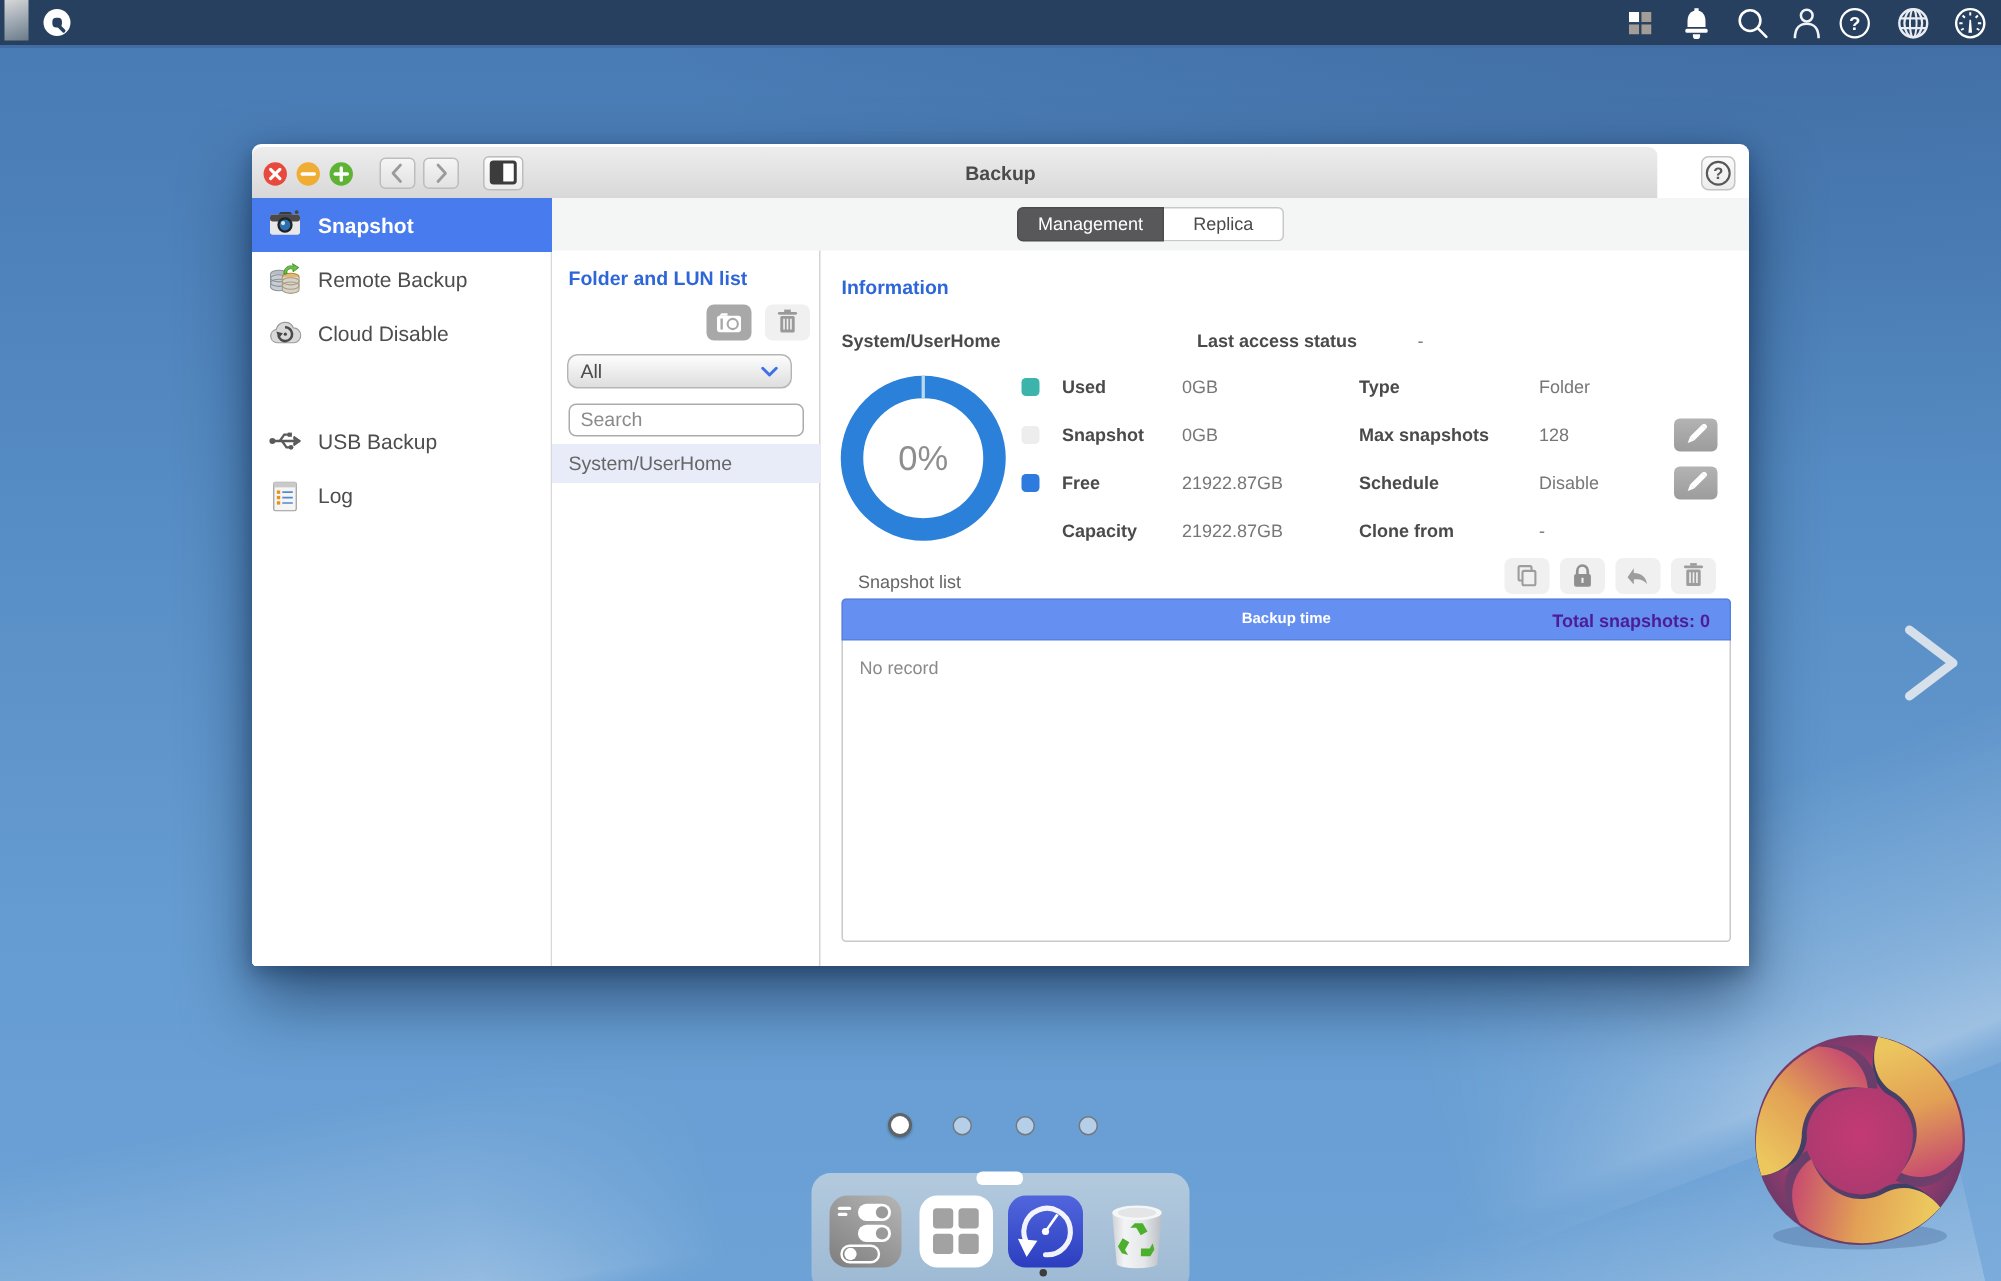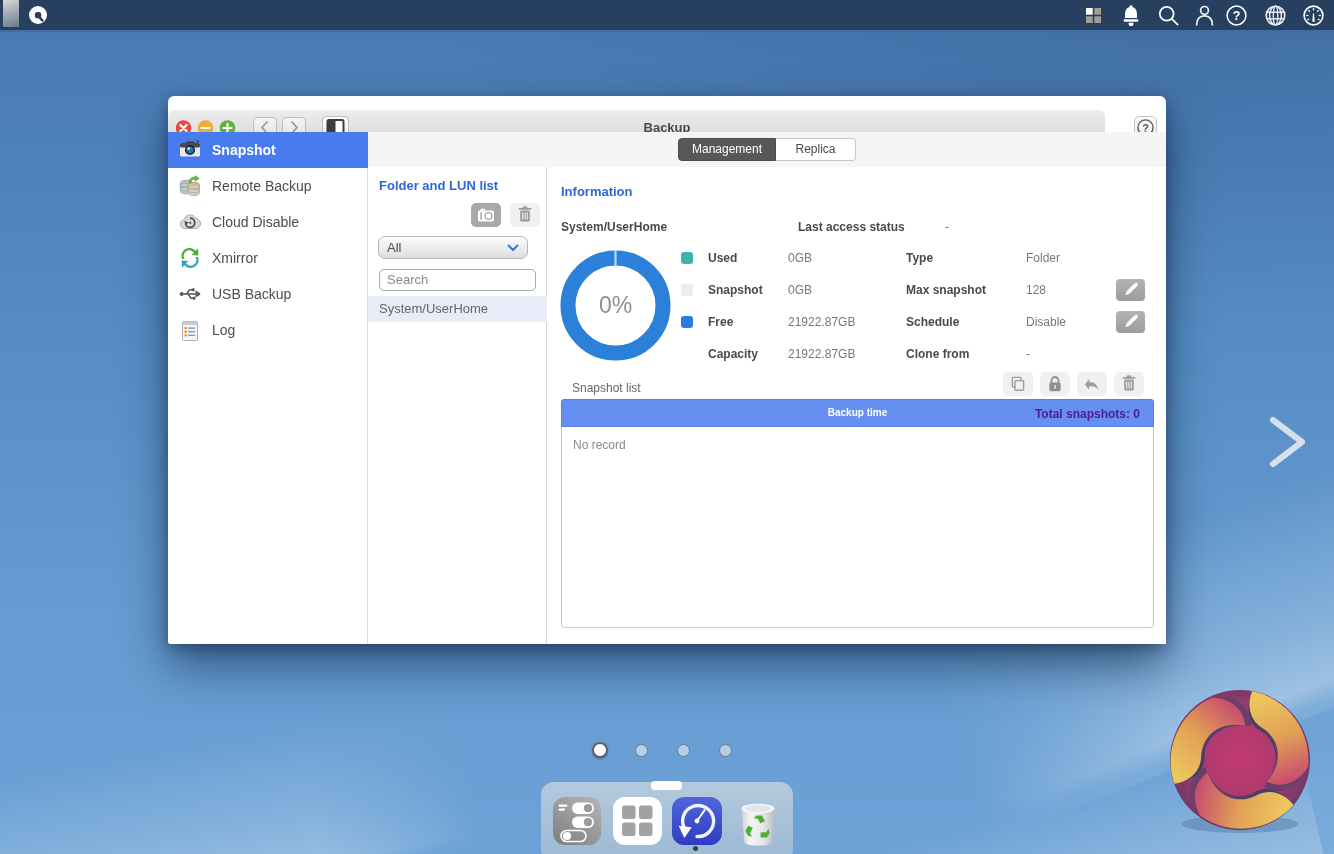--- a/index.html
+++ b/index.html
@@ -22,21 +22,21 @@
   #tb-gray { position:absolute; left:3px; top:0; width:16px; height:27px;
              background:linear-gradient(160deg,#d8d8d8 0%,#9aa5b0 55%,#6b7a88 100%); }
 
   
   #win { position:absolute; left:168px; top:96px; width:998px; height:548px;
          border-radius:6px 6px 3px 3px;
          box-shadow:0 22px 45px rgba(5,25,55,.55), 0 4px 14px rgba(5,25,55,.35);
          background:#fff; z-index:10; }
   #titlebar { position:absolute; left:0; top:2px; width:937px; height:35px;
               background:linear-gradient(#ededed,#d8d8d8);
-              border-bottom:1px solid #a2a2a2; border-radius:6px 6px 0 0;margin-top:12px; }
+              border-bottom:1px solid #a2a2a2; border-radius:6px 6px 0 0; }
   .navbtn { position:absolute; width:24px; height:21px; border-radius:4px;
             background:linear-gradient(#f5f5f5,#e2e2e2); border:1px solid #bdbdbd; }
   #title-text { position:absolute; top:10px; left:0; width:998px; text-align:center;
                 font-size:13px; font-weight:bold; color:#4a4a4a; }
   #helpbtn { position:absolute; left:966px; top:6px; width:23px; height:23px; border-radius:5px;
              background:linear-gradient(#fbfbfb,#ececec); border:1px solid #c4c4c4; }
 
   
   #sidebar { position:absolute; left:0; top:36px; width:200px; height:512px;
              background:#fff; border-right:1px solid #d8d8d8; border-radius:0 0 0 3px; }
@@ -261,27 +261,20 @@
     </div>
     <div class="sbitem" style="top:72px">
       <svg class="ico" viewBox="0 0 22 22">
         <path d="M5.5 17.5 A4.5 4.5 0 0 1 5.2 8.6 A6 6 0 0 1 16.6 7.6 A4.9 4.9 0 0 1 16.6 17.5 Z" fill="#d9d9d9" stroke="#9a9a9a" stroke-width=".8"></path>
         <path d="M11 7.2 A4.6 4.6 0 1 1 6.6 12.6" fill="none" stroke="#4a4a4a" stroke-width="1.7"></path>
         <path d="M5.2 10 L6.8 14.6 L9.6 11.2 Z" fill="#4a4a4a"></path>
         <circle cx="11.2" cy="11.8" r="1.1" fill="#4a4a4a"></circle>
       </svg>
       <div class="lbl">Cloud Disable</div>
     </div>
-    <div class="sbitem" style="top:108px">
-      <svg class="ico" viewBox="0 0 22 22">
-        <path d="M3 12 A8 8 0 0 1 16.5 3.8 L19 1.6 L19.4 8.4 L12.6 8 L15 5.8 A5.5 5.5 0 0 0 5.6 12 Z" fill="#52a93c"></path>
-        <path d="M19 10 A8 8 0 0 1 5.5 18.2 L3 20.4 L2.6 13.6 L9.4 14 L7 16.2 A5.5 5.5 0 0 0 16.4 10 Z" fill="#2fa6b8"></path>
-      </svg>
-      <div class="lbl">Xmirror</div>
-    </div>
     <div class="sbitem" style="top:144px">
       <svg class="ico" viewBox="0 0 22 22">
         <circle cx="2.6" cy="11" r="2" fill="#5a5a5a"></circle>
         <path d="M2.6 11 L19 11" stroke="#5a5a5a" stroke-width="1.6"></path>
         <path d="M17.2 8.2 L21 11 L17.2 13.8 Z" fill="#5a5a5a" stroke="#5a5a5a" stroke-width="1" stroke-linejoin="round" fill-opacity="0" transform="translate(0 0)"></path>
         <path d="M16.6 8.6 L20.6 11 L16.6 13.4" fill="none" stroke="#5a5a5a" stroke-width="1.5" stroke-linejoin="round"></path>
         <path d="M7.5 11 L10.5 6.8 L13.3 6.8" stroke="#5a5a5a" stroke-width="1.5" fill="none"></path>
         <rect x="12.8" y="5.4" width="2.8" height="2.8" fill="#5a5a5a"></rect>
         <path d="M9 11 L12 15.2 L14 15.2" stroke="#5a5a5a" stroke-width="1.5" fill="none"></path>
         <circle cx="15" cy="15.2" r="1.6" fill="#5a5a5a"></circle>
@@ -359,21 +352,21 @@
       <div class="abs" style="left:133px;top:149px;width:12px;height:12px;border-radius:3px;background:#2d7bdf"></div>
       <div class="boldlbl" style="left:160px;top:84px">Used</div>
       <div class="boldlbl" style="left:160px;top:116px">Snapshot</div>
       <div class="boldlbl" style="left:160px;top:148px">Free</div>
       <div class="boldlbl" style="left:160px;top:180px">Capacity</div>
       <div class="gval" style="left:240px;top:84px">0GB</div>
       <div class="gval" style="left:240px;top:116px">0GB</div>
       <div class="gval" style="left:240px;top:148px">21922.87GB</div>
       <div class="gval" style="left:240px;top:180px">21922.87GB</div>
       <div class="boldlbl" style="left:358px;top:84px">Type</div>
-      <div class="boldlbl" style="left:358px;top:116px">Max snapshot</div>
+      <div class="boldlbl" style="left:358px;top:116px">Max snapshots</div>
       <div class="boldlbl" style="left:358px;top:148px">Schedule</div>
       <div class="boldlbl" style="left:358px;top:180px">Clone from</div>
       <div class="gval" style="left:478px;top:84px">Folder</div>
       <div class="gval" style="left:478px;top:116px">128</div>
       <div class="gval" style="left:478px;top:148px">Disable</div>
       <div class="gval" style="left:478px;top:180px">-</div>
       <div class="editbtn" style="left:568px;top:112px"><svg width="29" height="22" viewBox="0 0 29 22">
             <g transform="rotate(45 14.5 11)">
               <rect x="12.6" y="3.2" width="3.8" height="11.2" fill="#fff"></rect>
               <path d="M12.6 14.4 L16.4 14.4 L14.5 18.6 Z" fill="#fff"></path>

